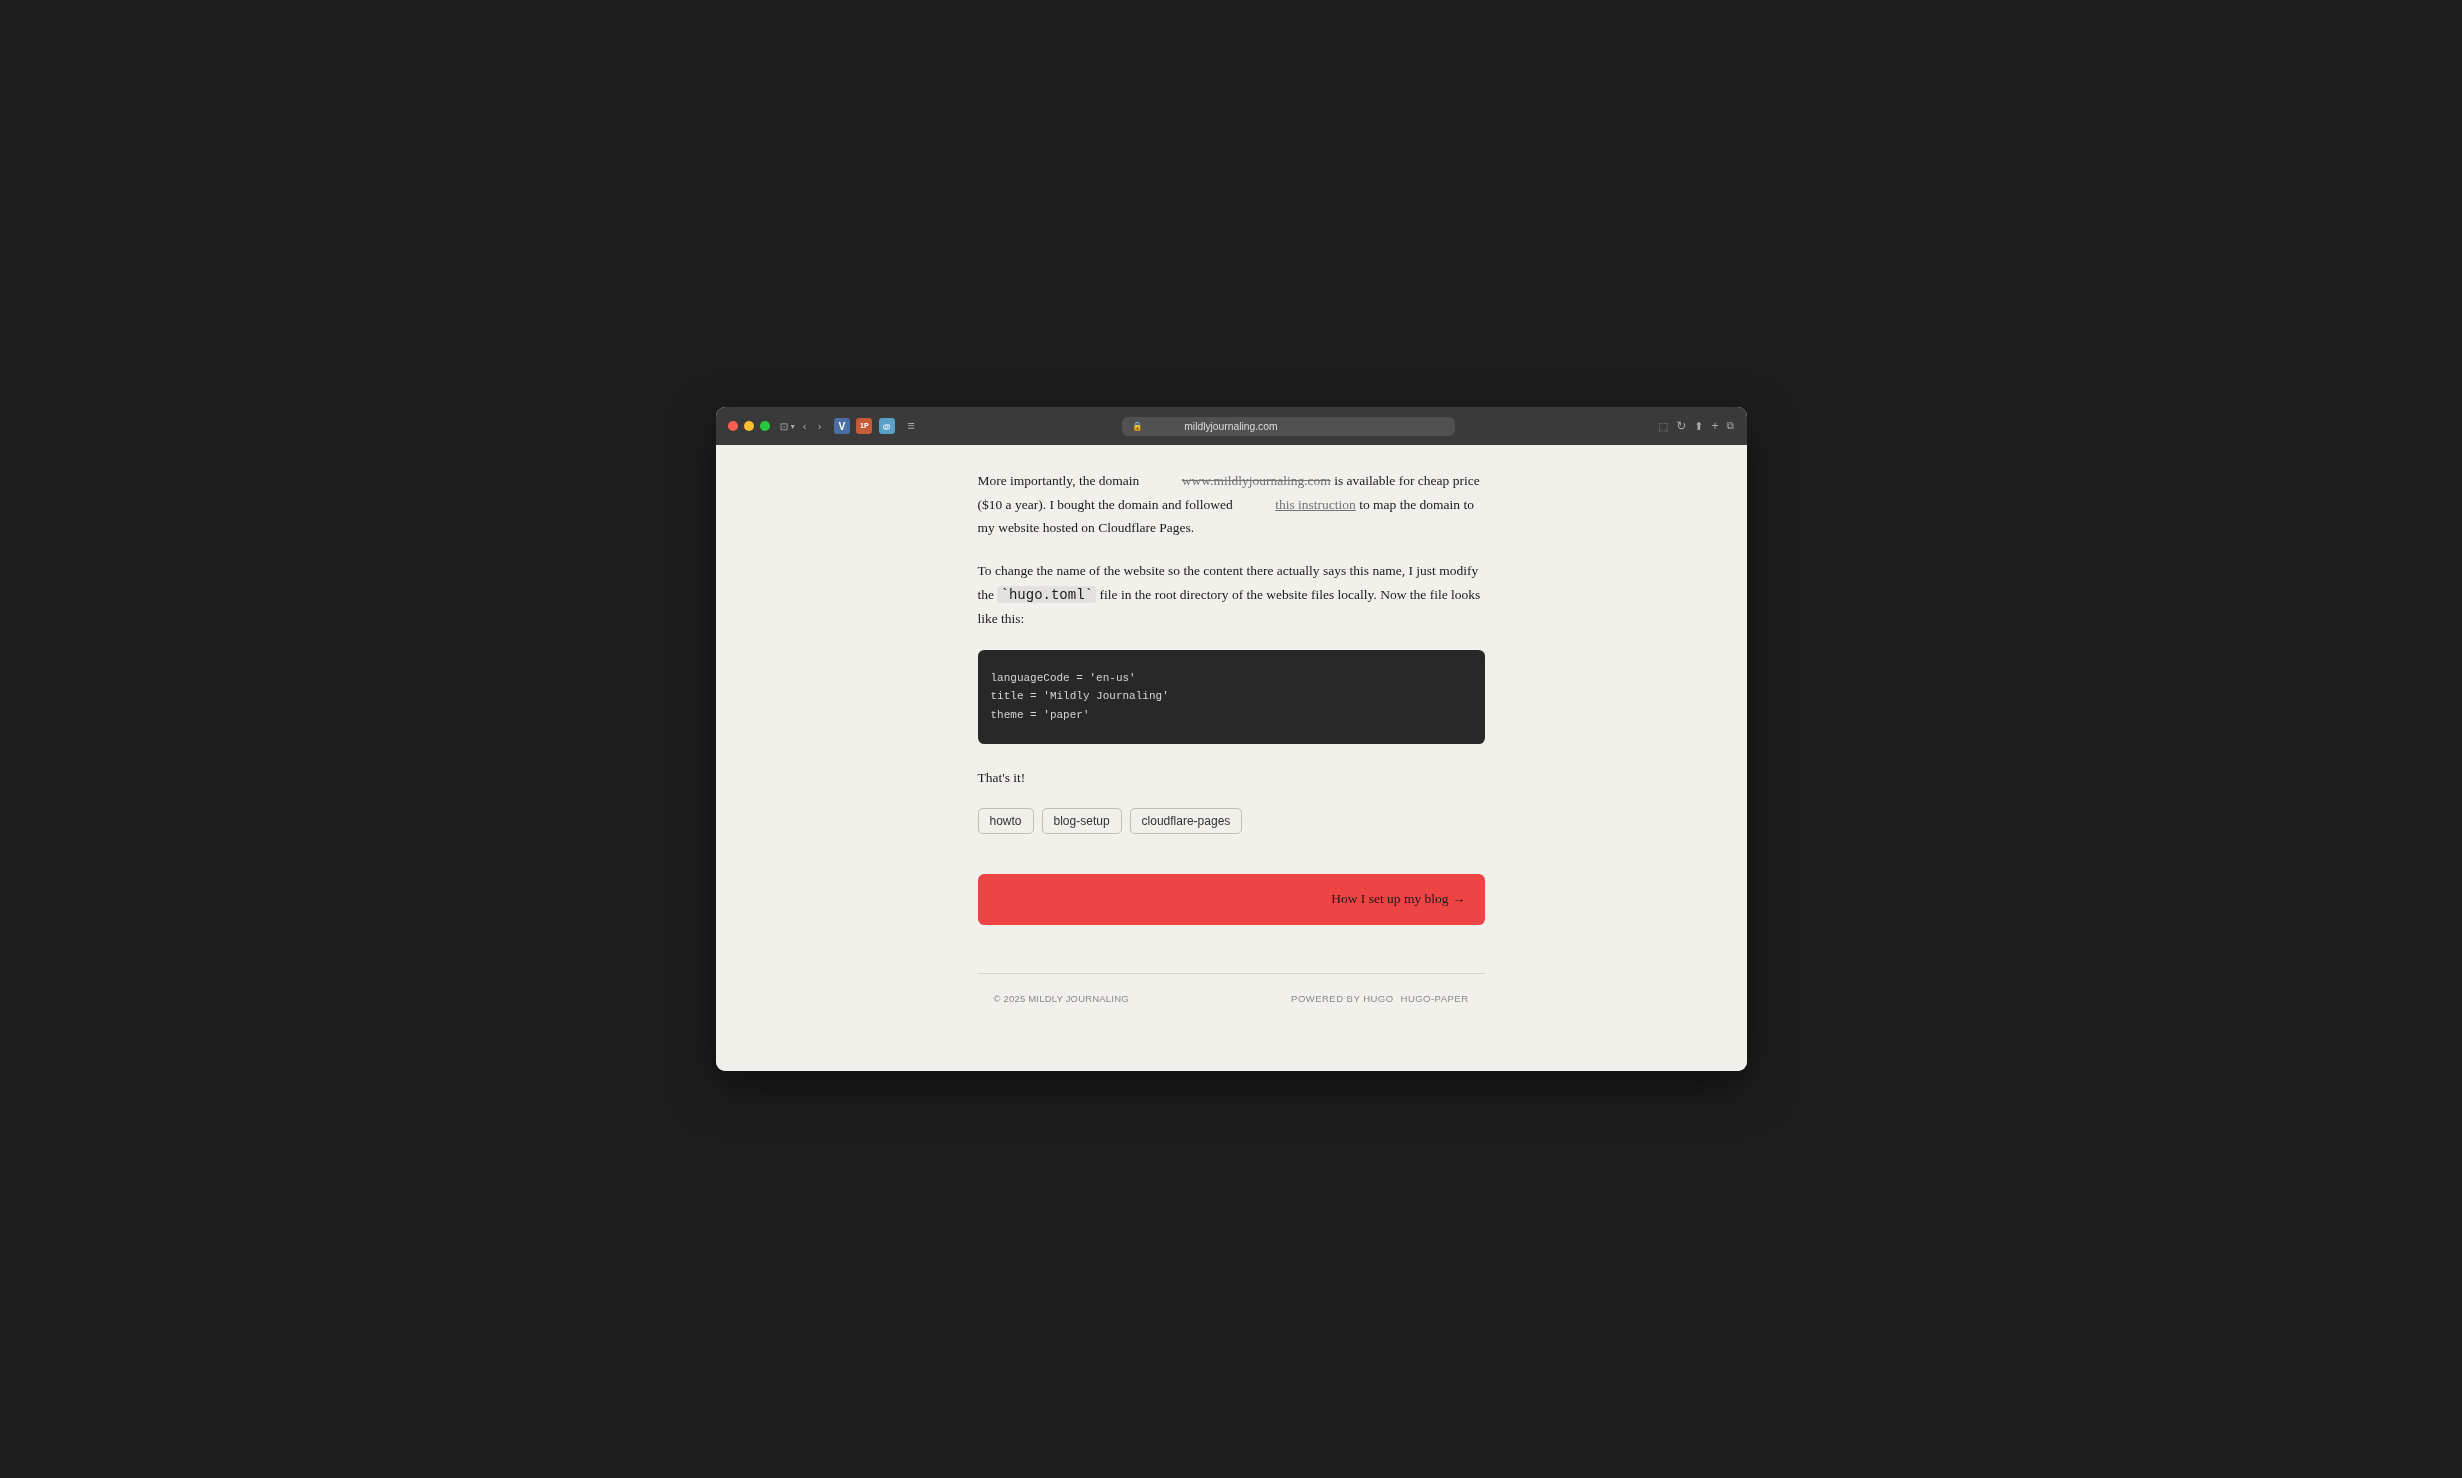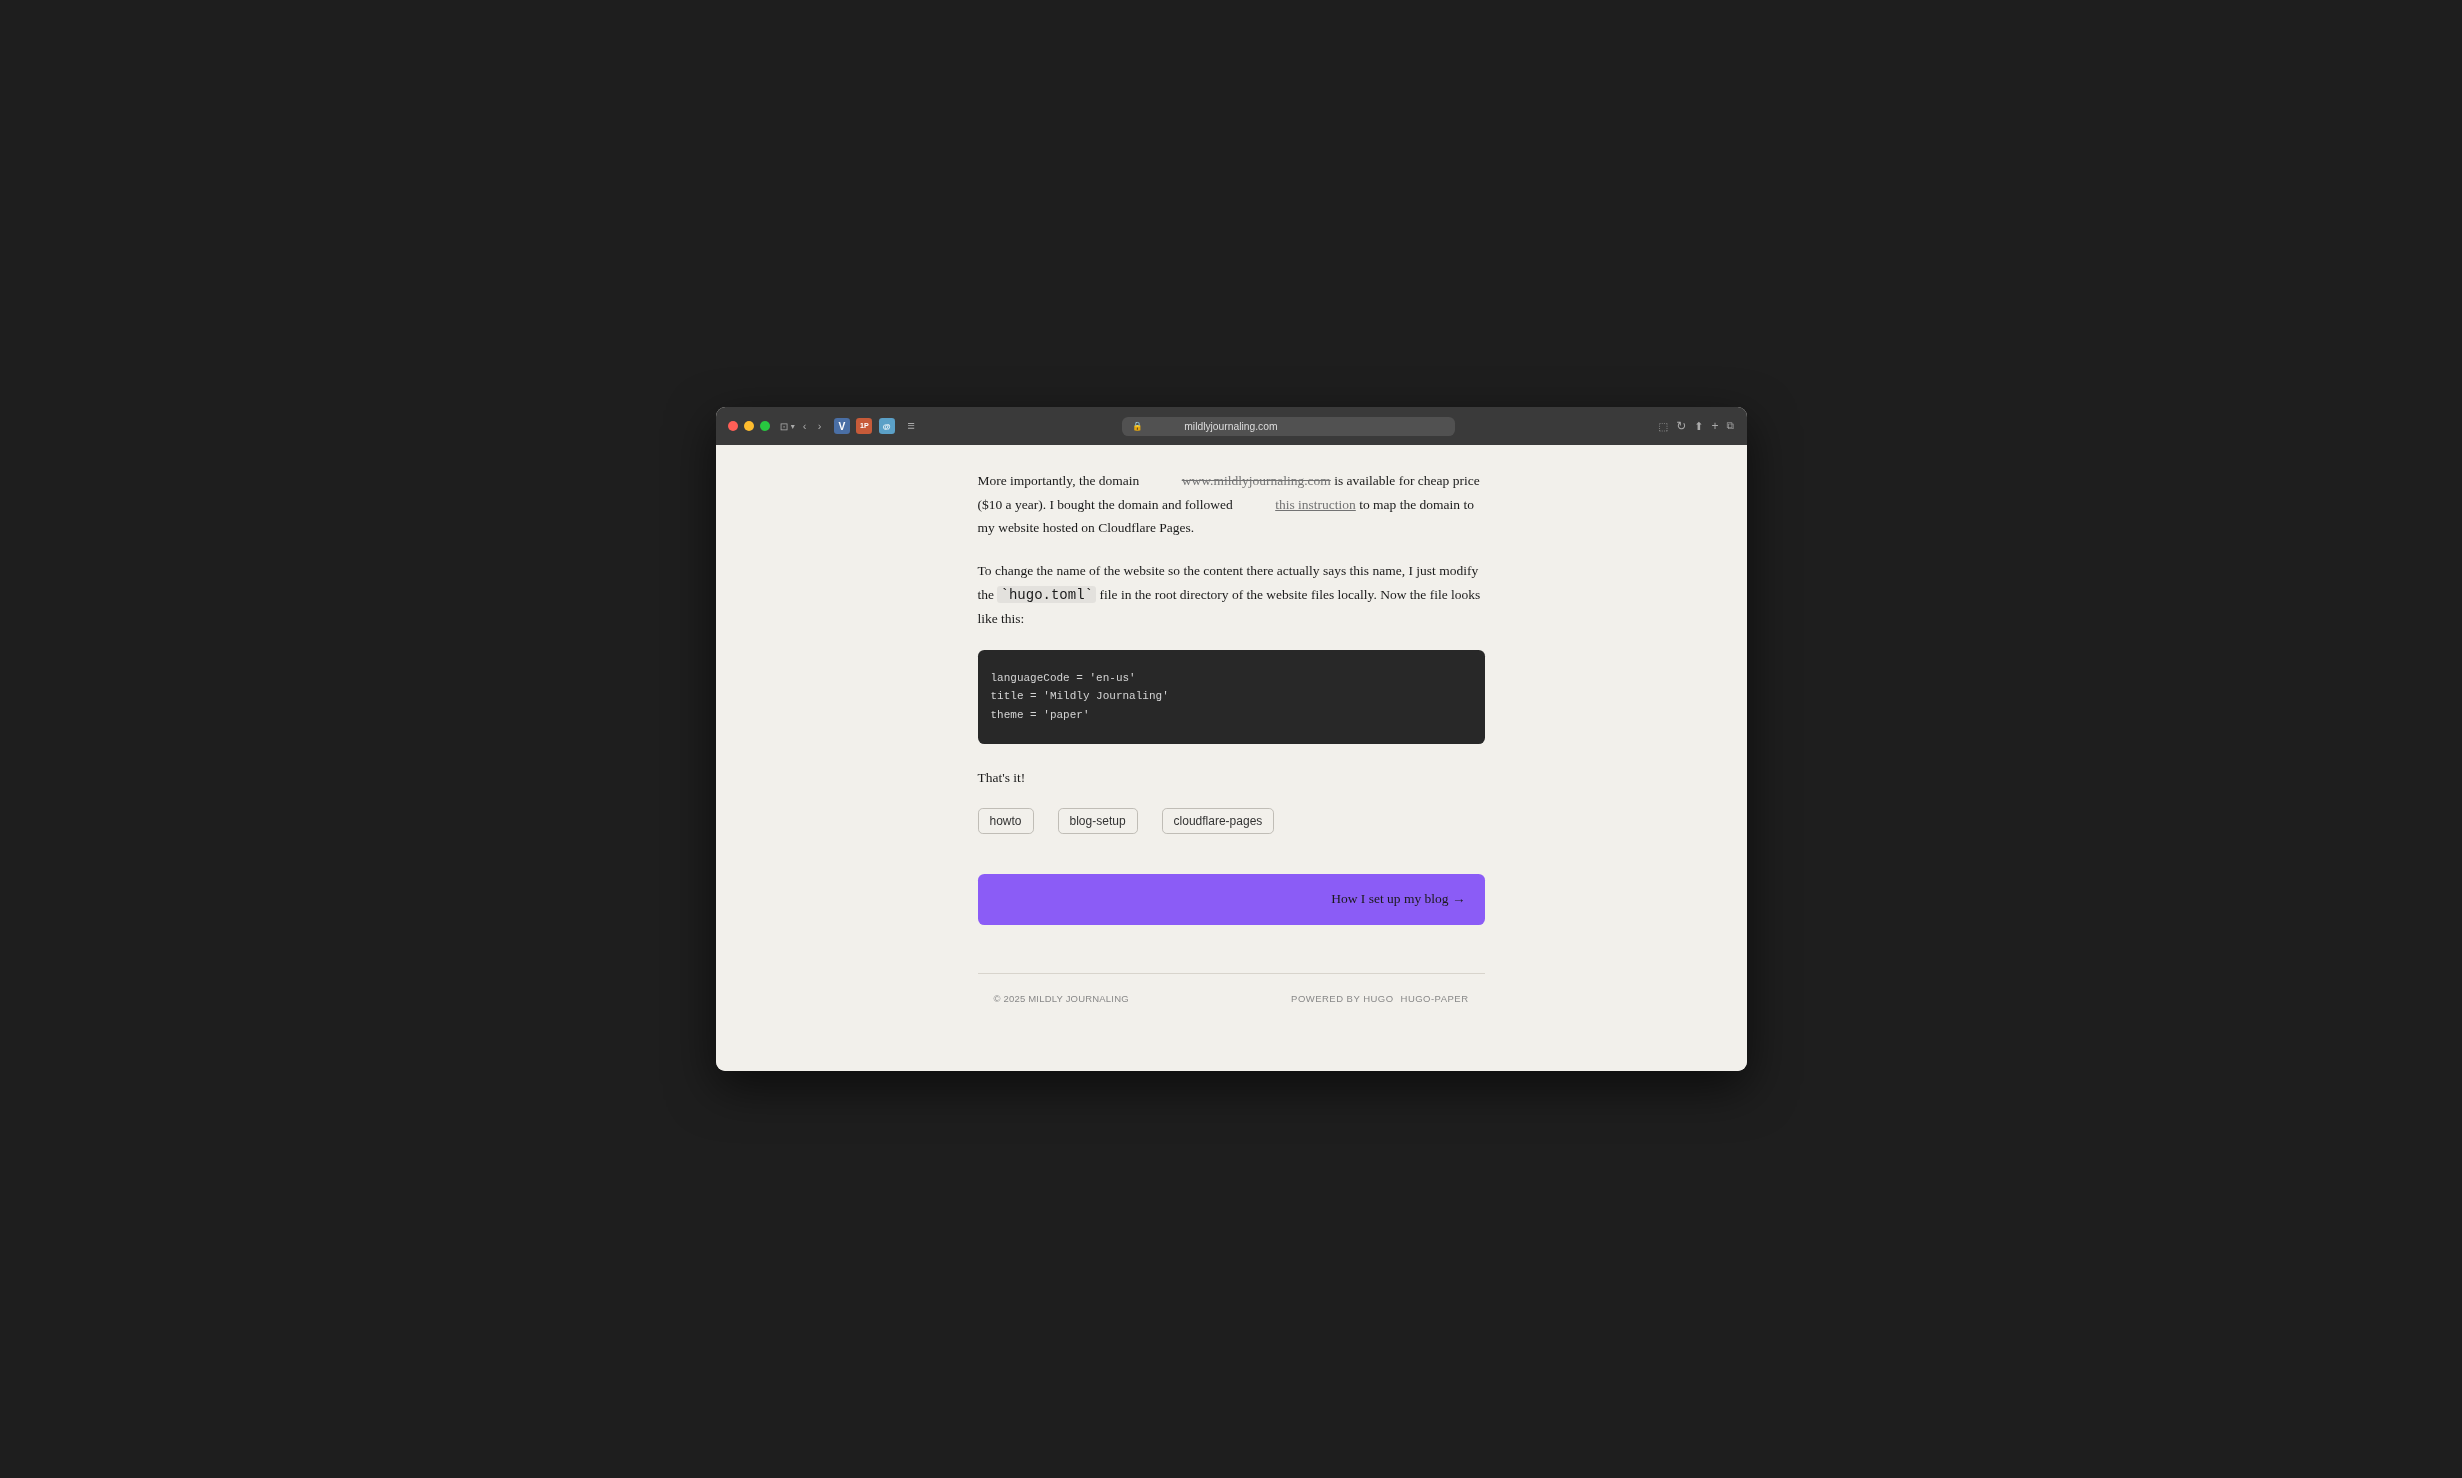--- a/index.html
+++ b/index.html
@@ -191,39 +191,39 @@
     .code-block pre {
       font-family: 'Courier New', Courier, monospace;
       font-size: 11px;
       line-height: 1.7;
       color: #d4d4d4;
     }
 
     
     .tags-container {
       display: flex;
-      gap: 24px;
+      gap: 8px;
       flex-wrap: wrap;
       margin-bottom: 40px;
     }
 
     .tag {
       border: 0.8px solid #c0bdb6;
       border-radius: 4.8px;
       padding: 4.8px 11px;
       font-size: 12px;
       color: #333;
       background: transparent;
       cursor: pointer;
       font-family: -apple-system, BlinkMacSystemFont, 'Segoe UI', sans-serif;
     }
 
     
     .nav-card {
-      background: #8b5cf6;
+      background: #ef4444;
       border-radius: 6.3px;
       padding: 17.5px 19px;
       display: flex;
       justify-content: flex-end;
       align-items: center;
       margin-bottom: 48px;
       cursor: pointer;
       text-decoration: none;
     }
 

